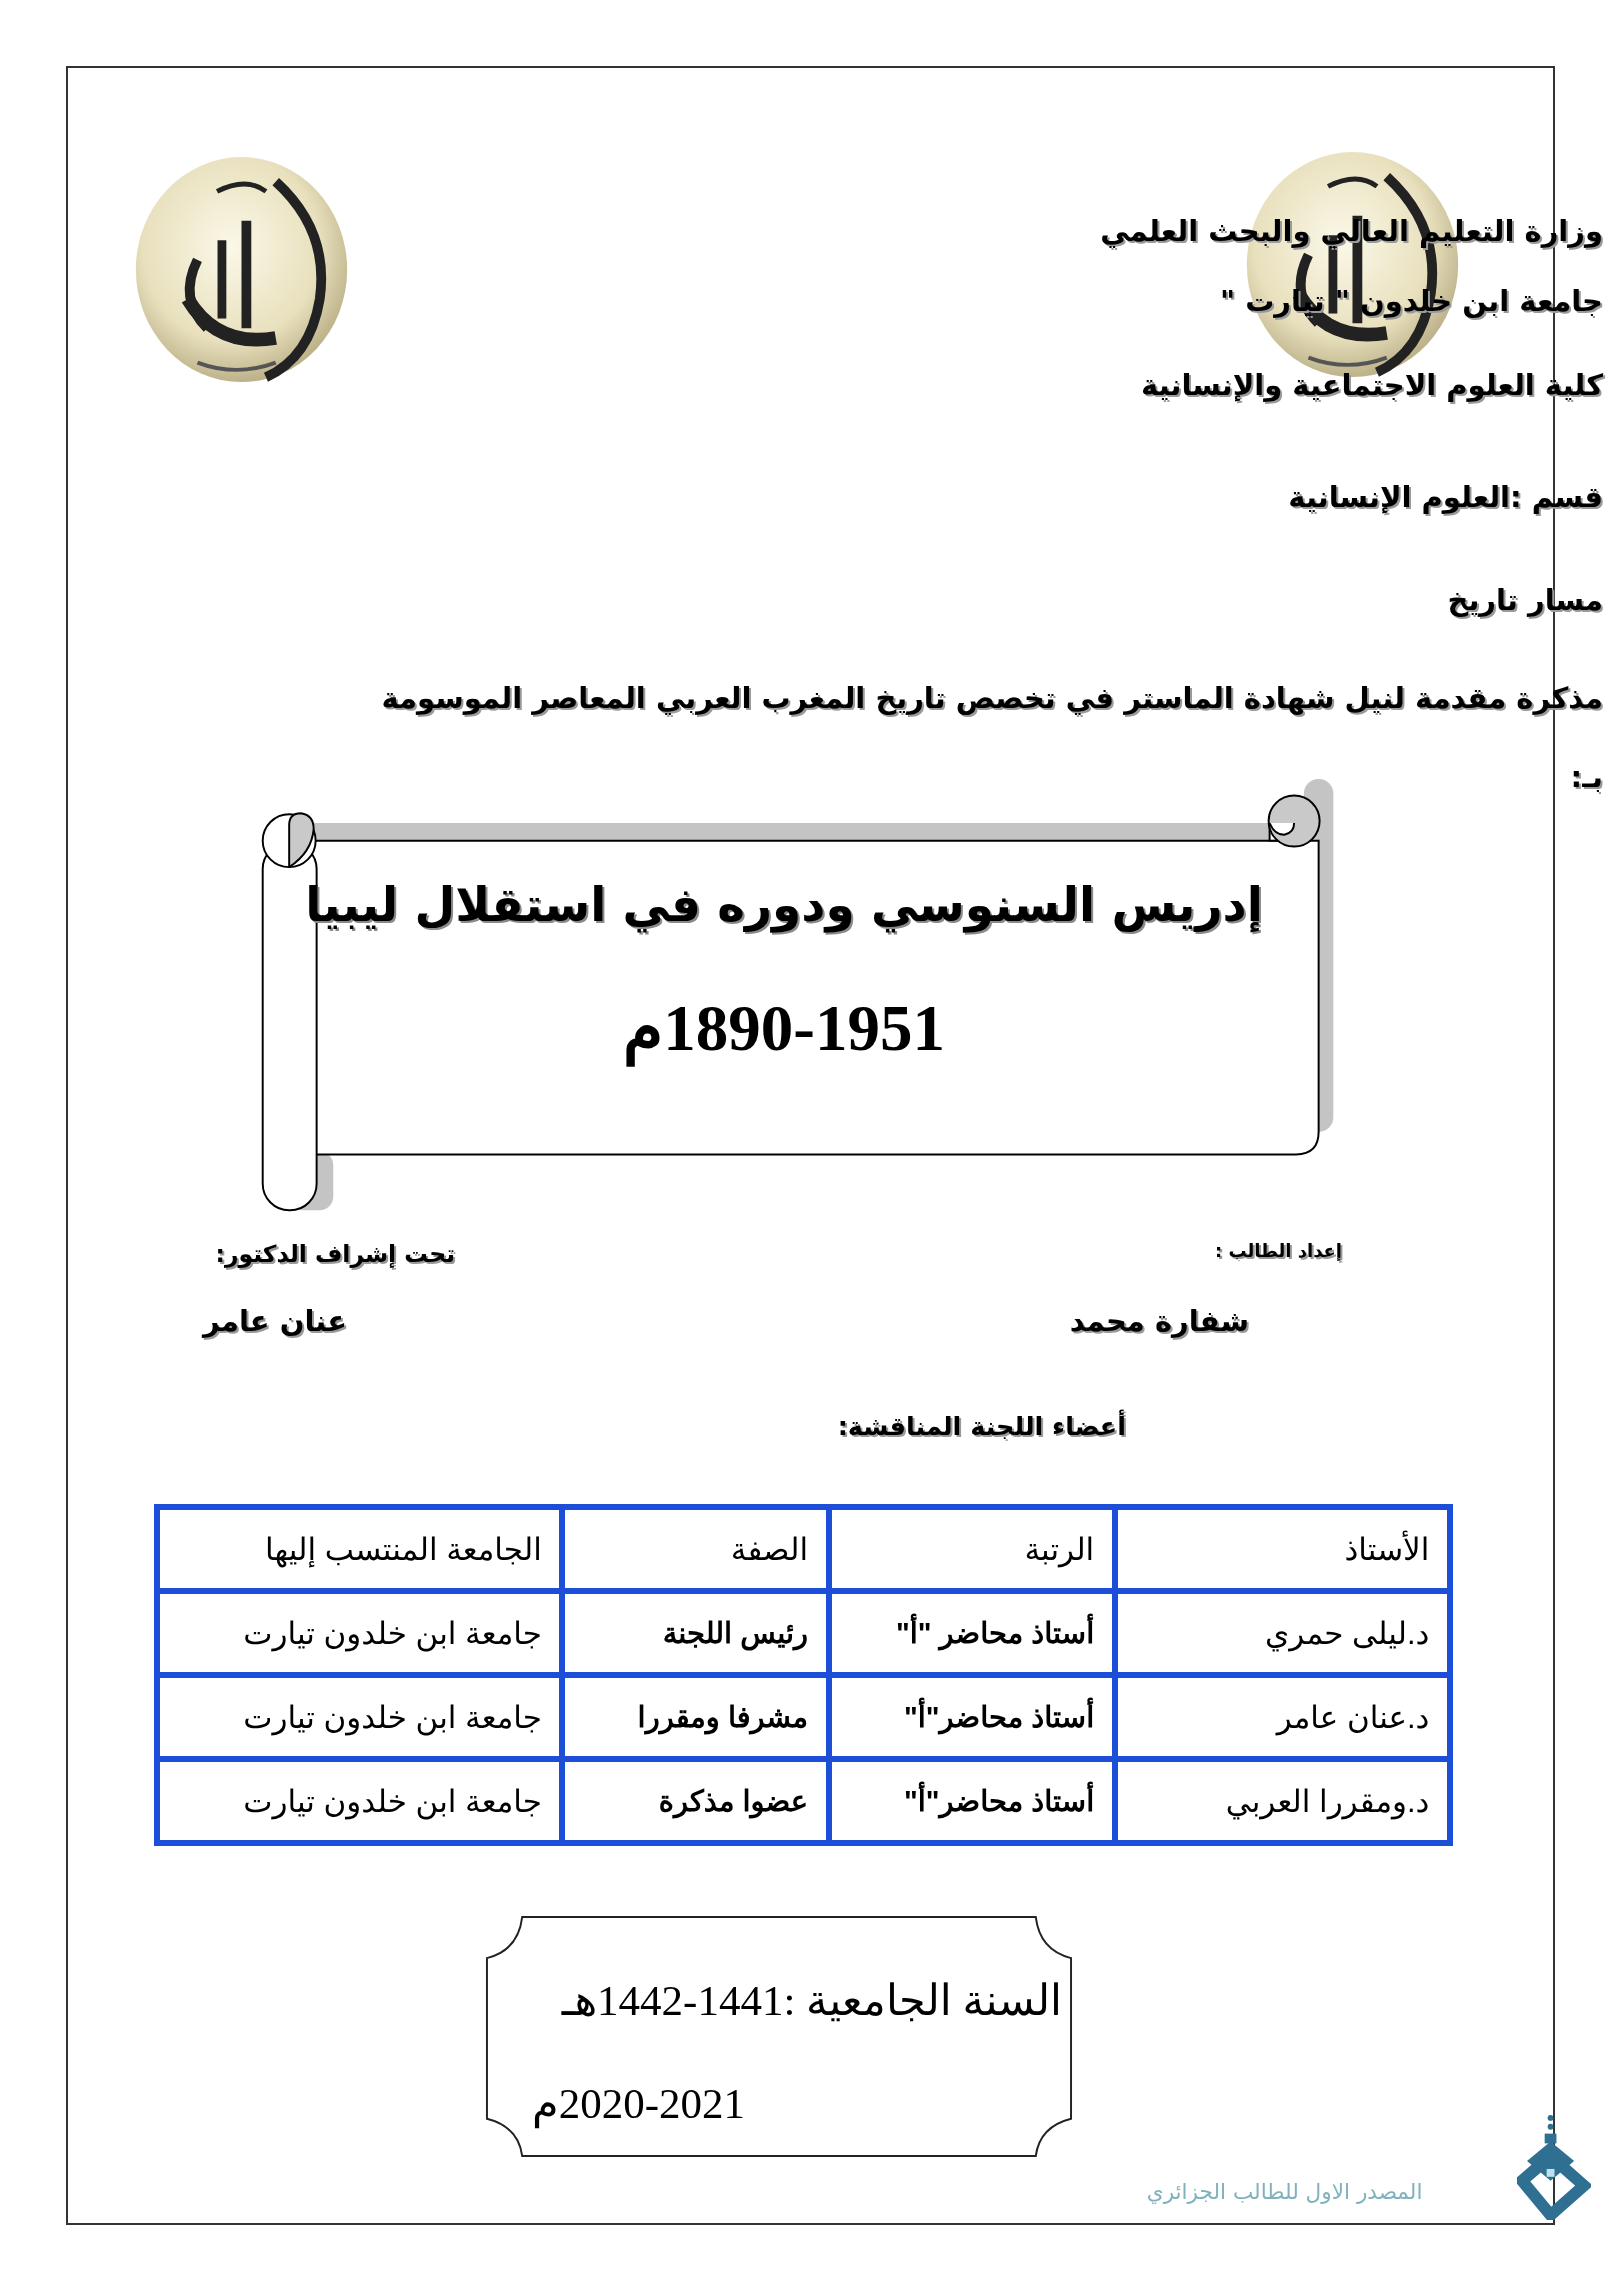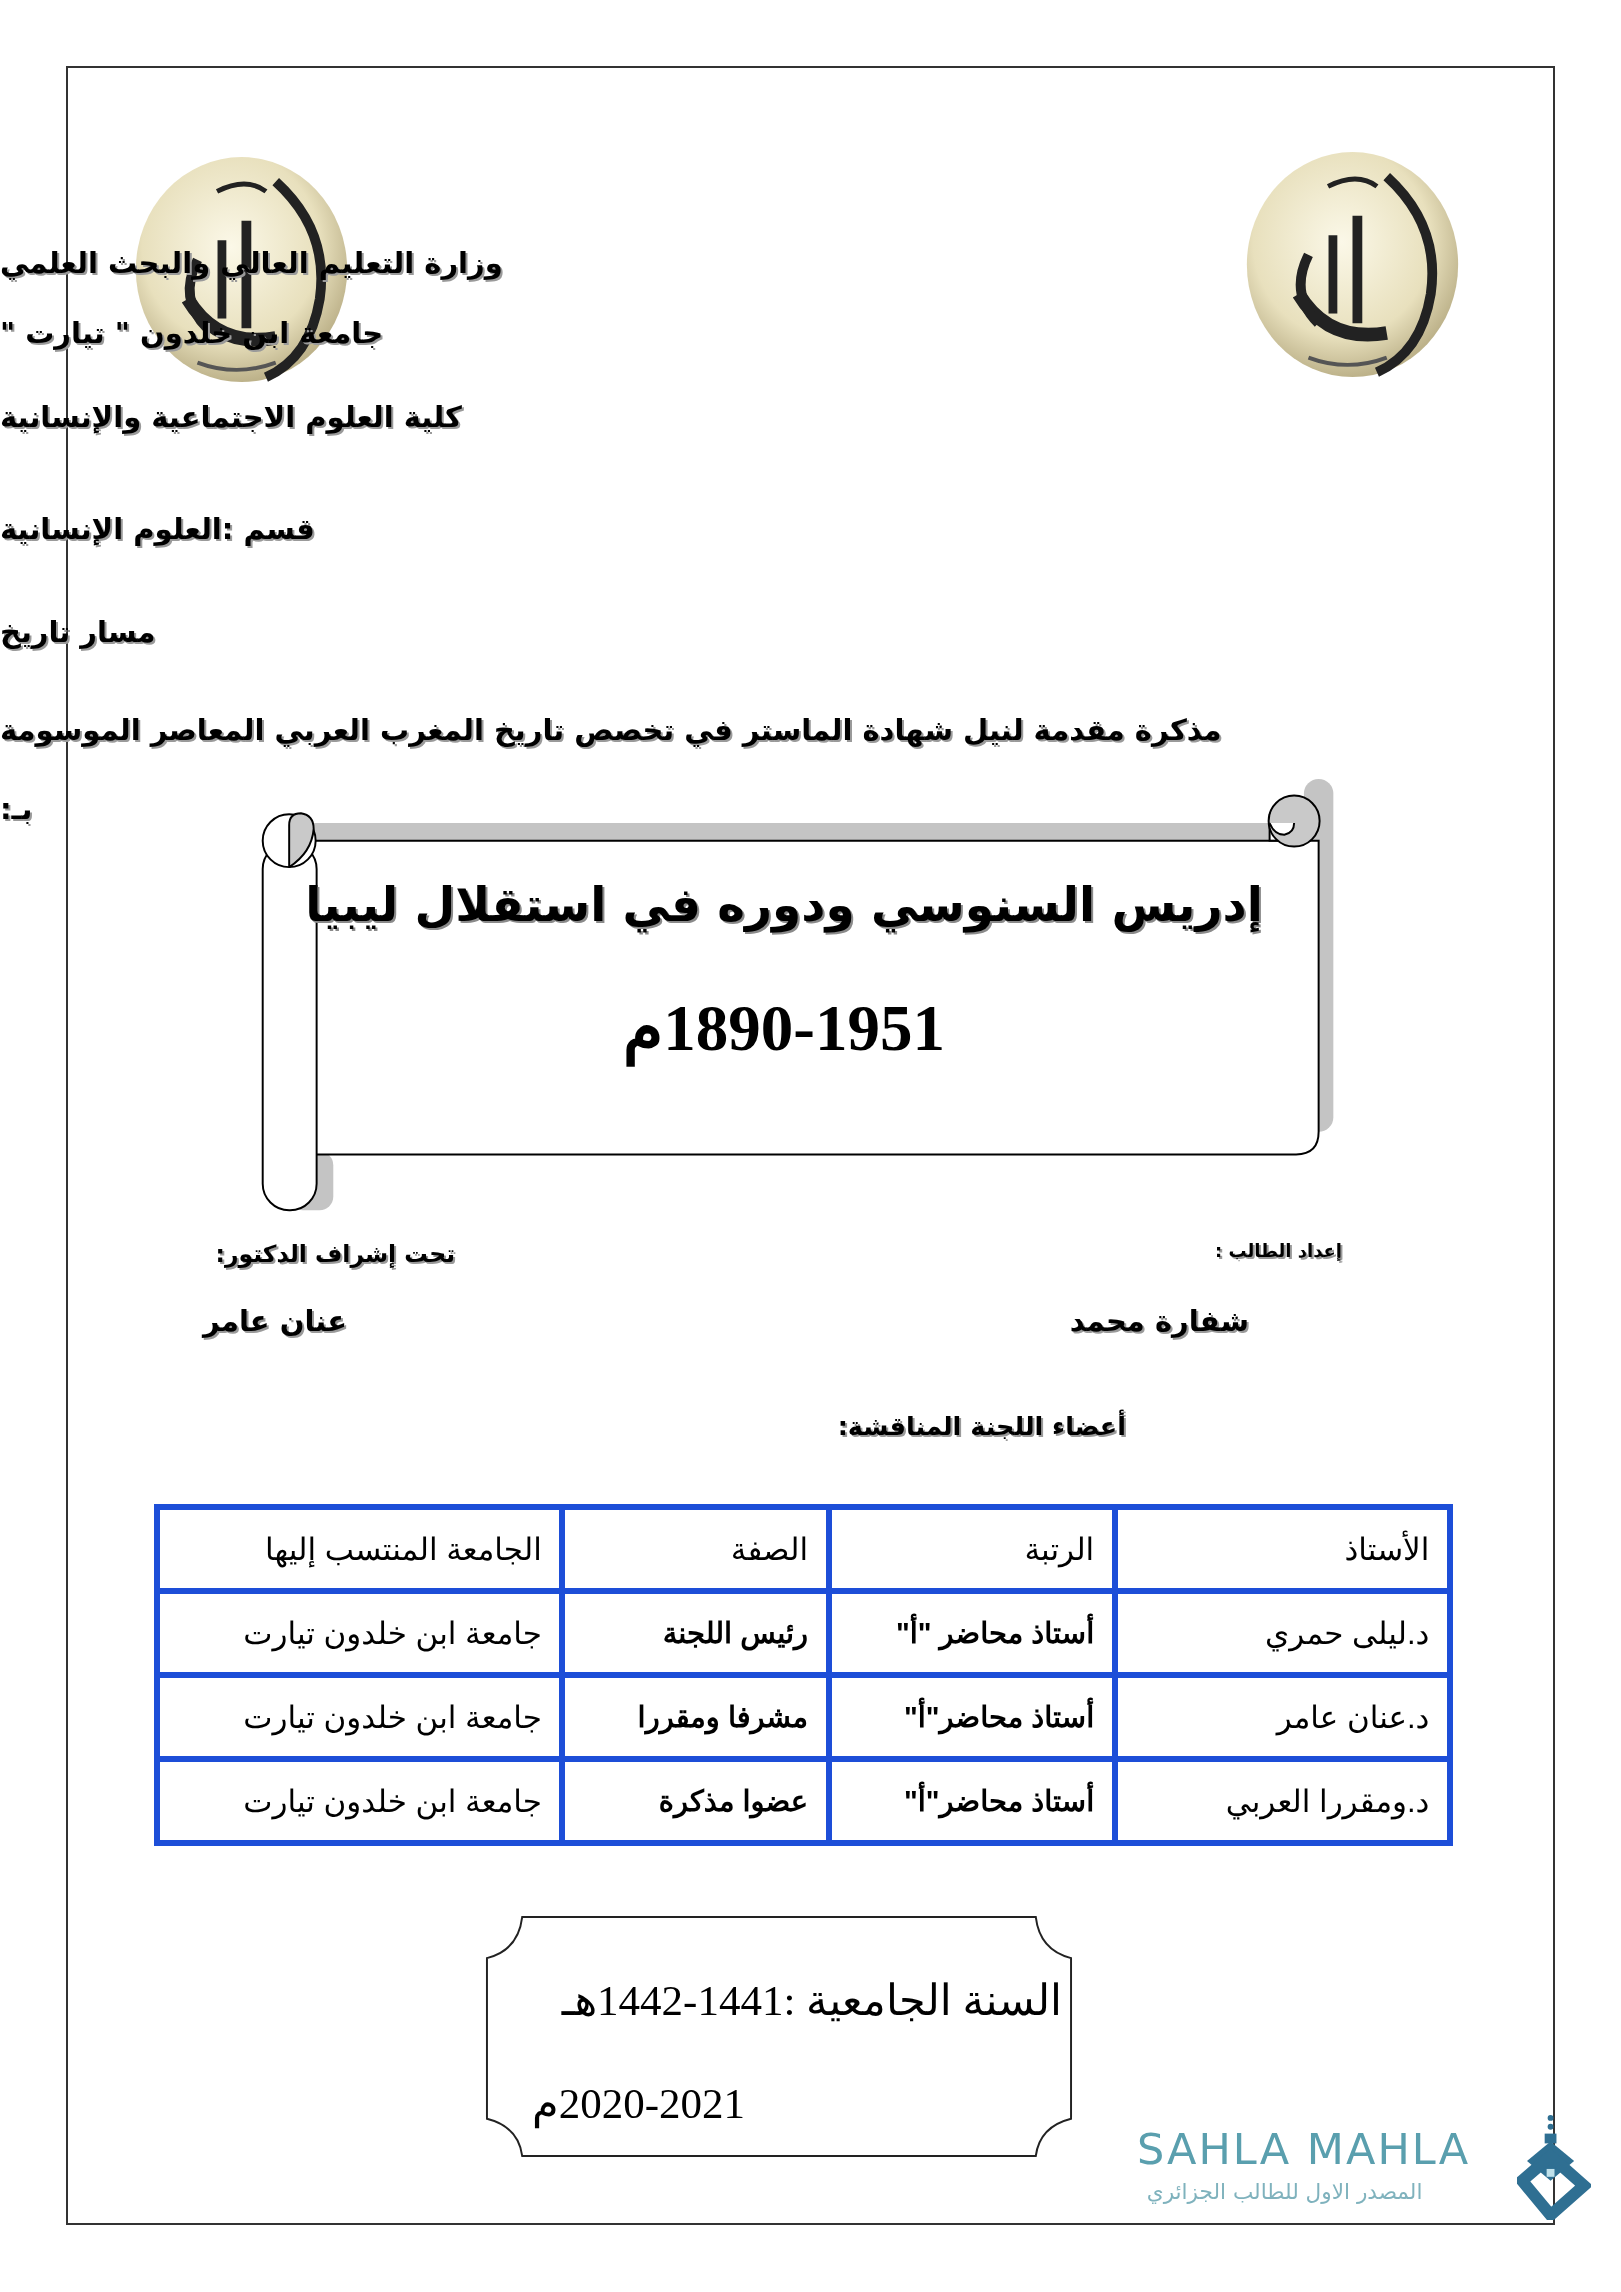--- a/index.html
+++ b/index.html
@@ -7,22 +7,22 @@
       width: 1621px; height: 2293px; position: relative; overflow: hidden;
       font-family: "DejaVu Sans", sans-serif; color: #000;
     }
     .page-border {
       position: absolute; left: 66px; top: 66px;
       width: 1489px; height: 2159px;
       border: 2px solid #333; box-sizing: border-box;
     }
     .abs { position: absolute; }
     .center-line {
-      position: absolute; left: 0; width: 1603px; text-align: left;
-      direction: rtl; white-space: nowrap; margin-top: 32px;
+      position: absolute; left: 0; width: 1603px; text-align: right;
+      direction: rtl; white-space: nowrap;
     }
     .bold-ar {
       font-family: "DejaVu Sans", sans-serif; font-weight: bold;
       text-shadow: 2px 2px 0 #9a9a9a;
     }
     .h1 { font-size: 29px; }
     .seal {
       position: absolute; width: 225px; height: 245px;
     }
     .scroll-wrap { position: absolute; left: 245px; top: 774px; width: 1108px; height: 451px; }
@@ -175,21 +175,20 @@
 
 <div class="year-box">
   <svg width="588" height="250" viewBox="0 0 600 255">
     <path d="M38 6 L562 6 Q566 40 598 48 L598 212 Q566 220 562 250 L38 250 Q34 220 2 212 L2 48 Q34 40 38 6 Z" fill="#fff" stroke="#222" stroke-width="2"></path>
   </svg>
 </div>
 <div class="year-text" style="right:559px; top:1975px;margin-left:28px;">السنة الجامعية :1441-1442هـ</div>
 <div class="year-text" style="left:532px; top:2078px;">2020-2021م</div>
 
 <div class="logo-wrap">
-  <div class="logo-text">SAHLA MAHLA</div>
   <div class="logo-sub">المصدر الاول للطالب الجزائري</div>
   <svg class="abs" style="left:380px; top:0px;" width="74" height="108" viewBox="0 0 75 110">
     <circle cx="34" cy="6" r="3" fill="#2f6f92"></circle>
     <circle cx="34" cy="15" r="3" fill="#2f6f92"></circle>
     <rect x="28" y="22" width="12" height="10" fill="#2f6f92"></rect>
     <path d="M10 50 L34 30 L58 50 L34 70 Z" fill="#2f6f92"></path>
     <path d="M5 70 L34 45 L68 75 L34 105 Z" fill="none" stroke="#2f6f92" stroke-width="12"></path>
     <rect x="30" y="58" width="8" height="8" fill="#bfe0ea"></rect>
   </svg>
 </div>

